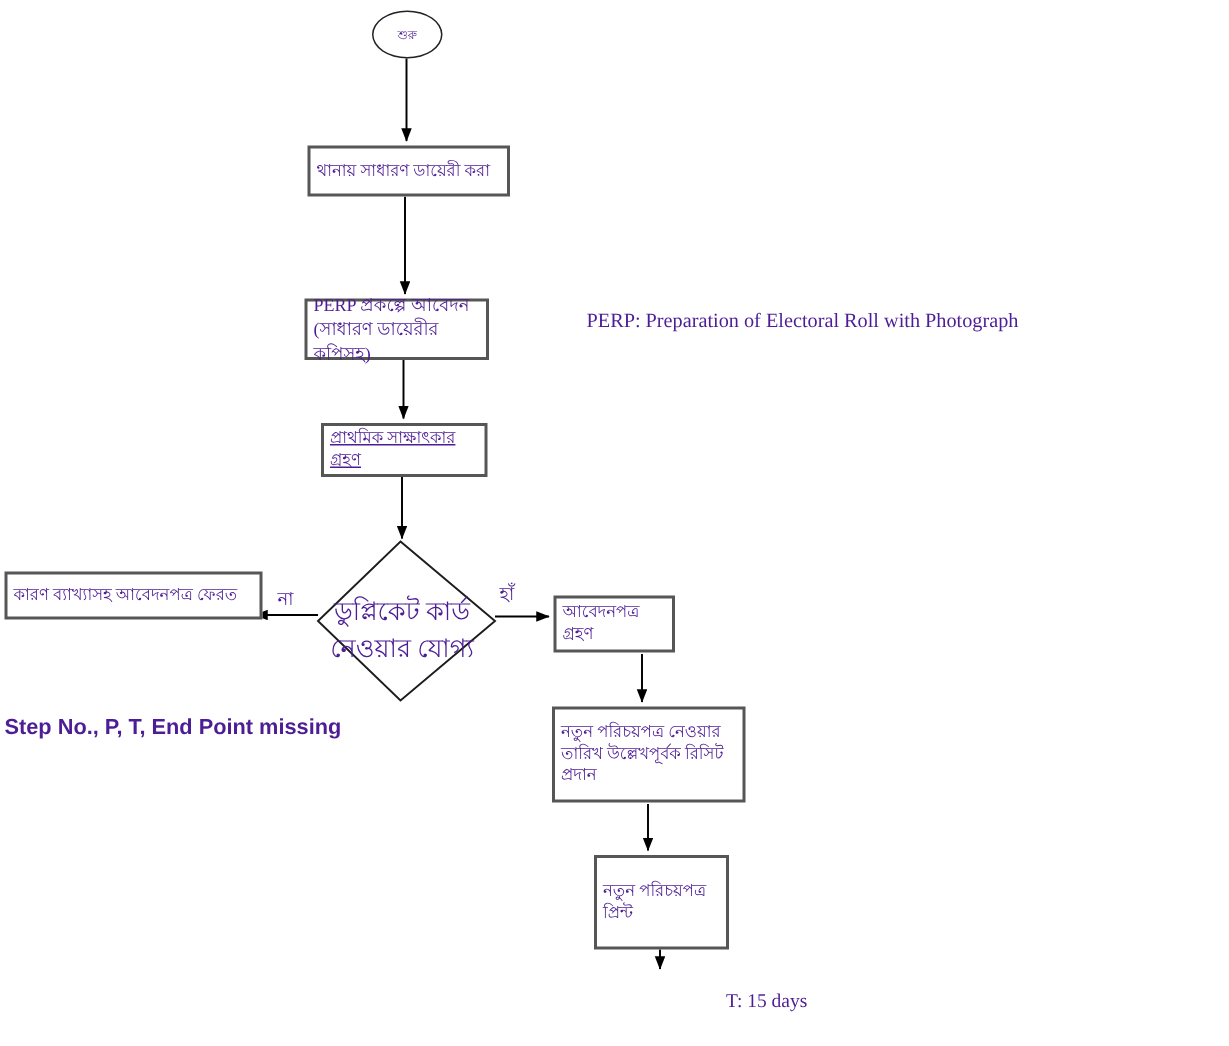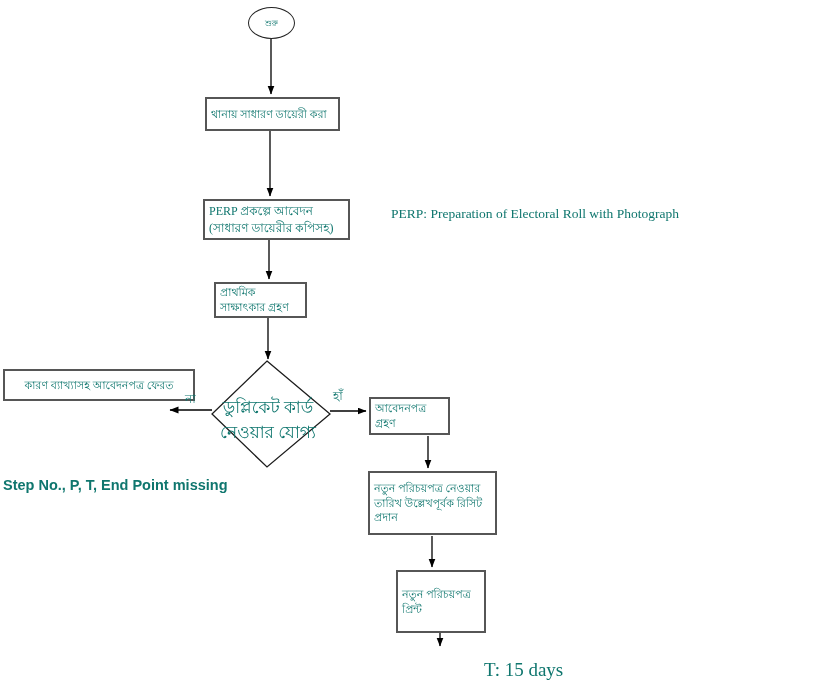--- a/index.html
+++ b/index.html
@@ -1,18 +1,18 @@
 <!DOCTYPE html>
 <html><head>
 <meta charset="utf-8">
 <style>
   html,body{margin:0;padding:0;background:#ffffff;}
   #canvas{
     position:relative;width:819px;height:697px;background:#ffffff;overflow:hidden;
-    font-family:"Liberation Serif","DejaVu Sans",serif;color:#0f766e;
+    font-family:"Liberation Serif","DejaVu Sans",serif;color:#4c1d95;
   }
   #edges{position:absolute;left:0;top:0;width:819px;height:697px;}
   .node{
     position:absolute;box-sizing:border-box;background:#ffffff;
     border:2px solid #565656;display:flex;align-items:center;
     font-size:11px;line-height:1.35;padding:14px 4px;
   }
   .node .lbl{display:block;}
   .oval{
     position:absolute;box-sizing:border-box;border:1.3px solid #222;
@@ -57,31 +57,31 @@
   </svg>
 
   <div class="oval" style="left:248px;top:7px;width:47px;height:32px;">
     <span class="lbl">শুরু</span>
   </div>
 
   <div class="node" style="left:205px;top:97px;width:135px;height:34px;">
     <span class="lbl">থানায় সাধারণ ডায়েরী করা</span>
   </div>
 
-  <div class="node perp-box" style="left:203px;top:199px;width:147px;height:41px;">
+  <div class="node perp-box" style="left:203px;top:199px;width:123px;height:41px;">
     <span class="lbl">PERP প্রকল্পে আবেদন (সাধারণ ডায়েরীর কপিসহ)</span>
   </div>
 
-  <div class="node" style="left:214px;top:282px;width:93px;height:36px;">
+  <div class="node" style="left:214px;top:282px;width:111px;height:36px;text-decoration:underline;">
     <span class="lbl">প্রাথমিক সাক্ষাৎকার গ্রহণ</span>
   </div>
 
   <div class="decision-label" style="left:218px;top:396px;width:100px;">ডুপ্লিকেট কার্ড নেওয়ার যোগ্য</div>
 
-  <div class="node" style="left:3px;top:369px;width:192px;height:31px;justify-content:center;">
+  <div class="node" style="left:3px;top:381px;width:172px;height:31px;">
     <span class="lbl">কারণ ব্যাখ্যাসহ আবেদনপত্র ফেরত</span>
   </div>
 
   <div class="node" style="left:368px;top:471px;width:129px;height:64px;">
     <span class="lbl">নতুন পরিচয়পত্র নেওয়ার তারিখ উল্লেখপূর্বক রিসিট প্রদান</span>
   </div>
 
   <div class="node" style="left:369px;top:397px;width:81px;height:38px;">
     <span class="lbl">আবেদনপত্র গ্রহণ</span>
   </div>
@@ -89,15 +89,15 @@
   <div class="node" style="left:396px;top:570px;width:90px;height:63px;">
     <span class="lbl">নতুন পরিচয়পত্র প্রিন্ট</span>
   </div>
 
 
   <div class="edge-label" style="left:185px;top:390px;">না</div>
   <div class="edge-label" style="left:333px;top:387px;">হাঁ</div>
 
   <div class="note note-bold" style="left:3px;top:477px;">Step No., P, T, End Point missing</div>
   <div class="note note-serif" style="left:391px;top:206px;">PERP: Preparation of Electoral Roll with Photograph</div>
-  <div class="note note-serif" style="left:484px;top:659px;font-size:19px;">T: 15 days</div>
+  <div class="note note-serif" style="left:484px;top:659px;font-size:13px;">T: 15 days</div>
 
 </div>
 
 </body></html>

